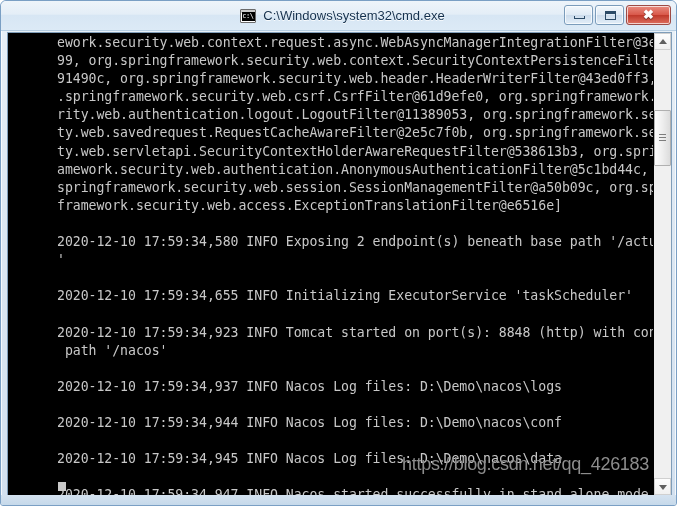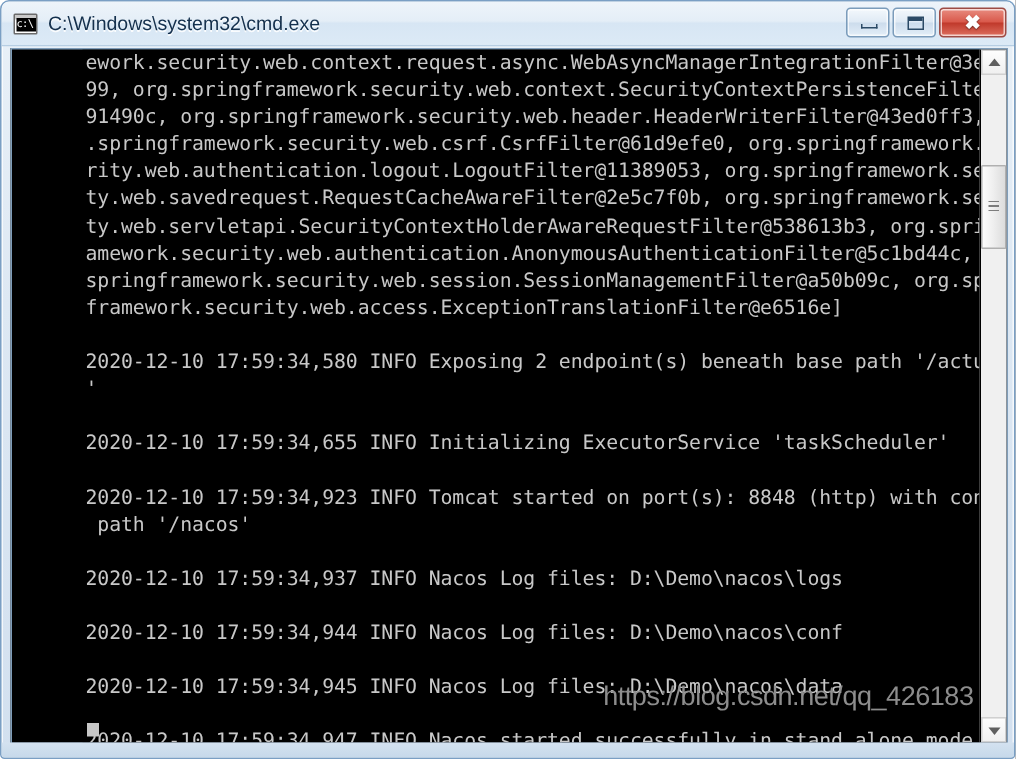--- a/index.html
+++ b/index.html
@@ -35,20 +35,21 @@
     left: 0; top: 0;
     width: 100%;
     height: 30px;
     box-sizing: border-box;
     background: linear-gradient(to bottom,
         #eef4fa 0%, #e4eef7 45%, #d7e6f4 50%, #dceaf6 100%);
     border-bottom: 1px solid #b6cee3;
     display: flex;
     align-items: center;
     border-radius: 5px 5px 0 0;
+    justify-content: center;
   }
   #title-icon {
     width: 16px; height: 14px;
     margin-left: 8px;
     margin-right: 7px;
     background: #ffffff;
     border: 1px solid #6b6b6b;
     border-radius: 1px;
     position: relative;
     flex: 0 0 auto;

